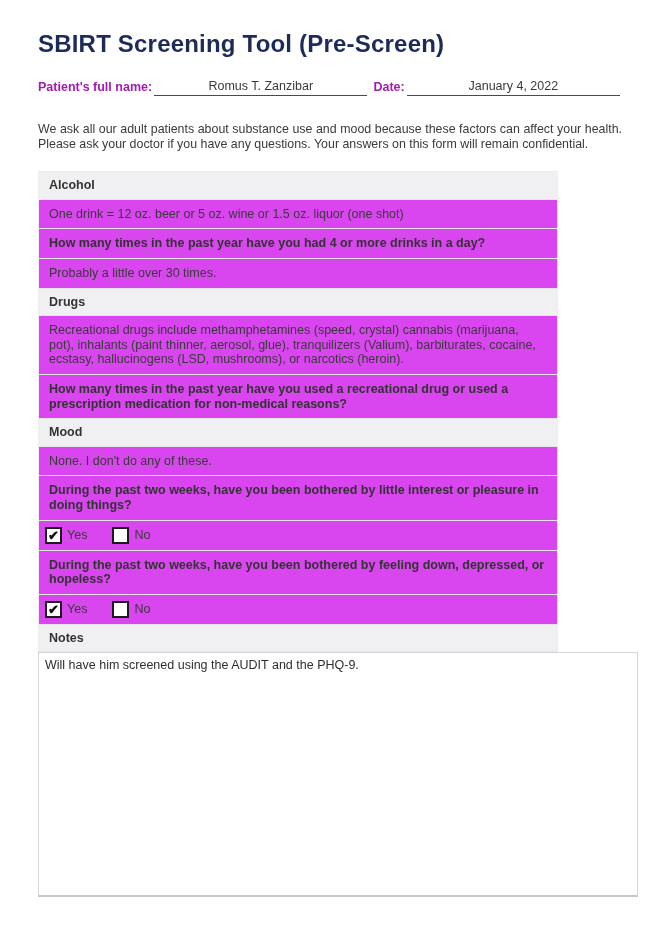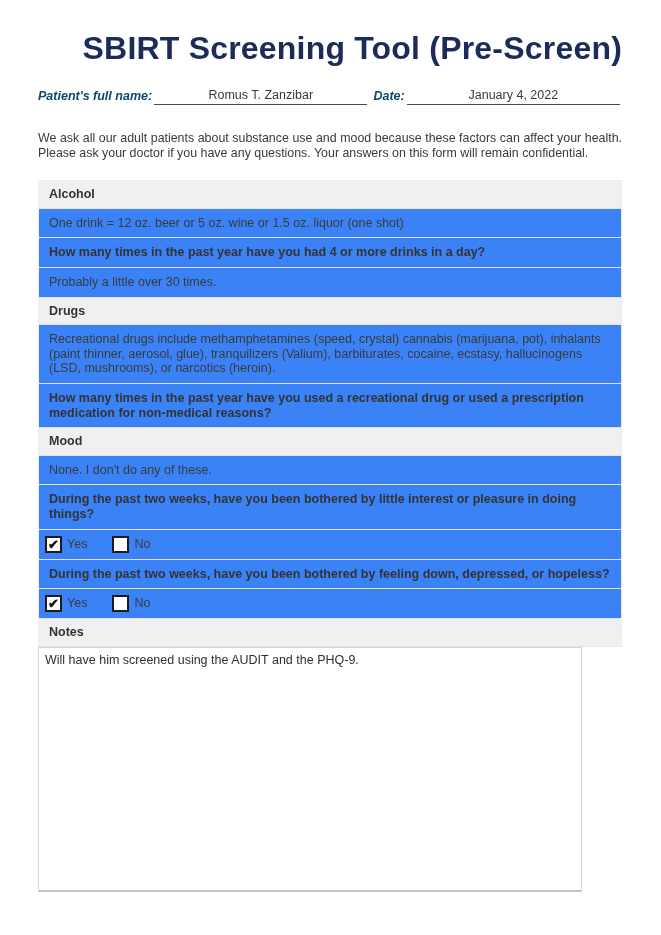--- a/index.html
+++ b/index.html
@@ -13,40 +13,39 @@
     overflow: hidden;
   }
   .page {
     width: 661px;
     height: 935px;
     padding: 30px 39px 0 38px;
     background: #ffffff;
   }
   
   .title {
-    text-align: right;
-    font-size: 32px;
+    text-align: left;
+    font-size: 24px;
     font-weight: bold;
     color: #1c2b5a;
     letter-spacing: 0.2px;
     margin-bottom: 21px;
   }
   
   .patient-row {
     display: flex;
     align-items: flex-end;
     font-size: 12.5px;
     margin-bottom: 26px;
   }
   .field-label {
     font-weight: bold;
-    color: #0c4a6e;
+    color: #a21caf;
     white-space: nowrap;
     padding-bottom: 2px;
-    font-style: italic;
   }
   .fill {
     flex: 1 1 0;
     border-bottom: 1.5px solid #4a4a4a;
     text-align: center;
     margin: 0 2px;
     padding-bottom: 2px;
     min-width: 0;
   }
   .fill .fill-value {
@@ -58,28 +57,28 @@
   
   .intro {
     font-size: 12.4px;
     line-height: 14.6px;
     text-align: justify;
     color: #3a3a3a;
     margin-bottom: 20px;
   }
   
   .form-table {
-    width: 584px;
+    width: 520px;
     border-top: 1px solid #ececec;
   }
   .row {
     border-bottom: 1px solid #e3e3e3;
     border-left: 1px solid #efefef;
     border-right: 1px solid #e7e7e7;
-    background: #3b82f6;
+    background: #d946ef;
     padding: 7px 10px 7px 10px;
     font-size: 12.5px;
     line-height: 14.6px;
   }
   .section-header {
     background: #f0f0f2;
     border-left: 1px solid #eeeeef;
     border-right: 1px solid #eeeeef;
     border-bottom: 1px solid #e6e6e8;
     font-weight: bold;
@@ -110,21 +109,21 @@
     font-weight: bold;
     color: #111111;
     line-height: 1;
   }
   .cb-label {
     margin-right: 25px;
     color: #3a3a3a;
   }
   
   .notes-box {
-    width: 544px;
+    width: 600px;
     height: 245px;
     border: 1px solid #d6d6d6;
     border-bottom: 2px solid #c6c6c8;
     background: #ffffff;
     padding: 5px 6px;
     font-size: 12.5px;
     line-height: 15px;
     color: #2f2f2f;
   }
 </style>

